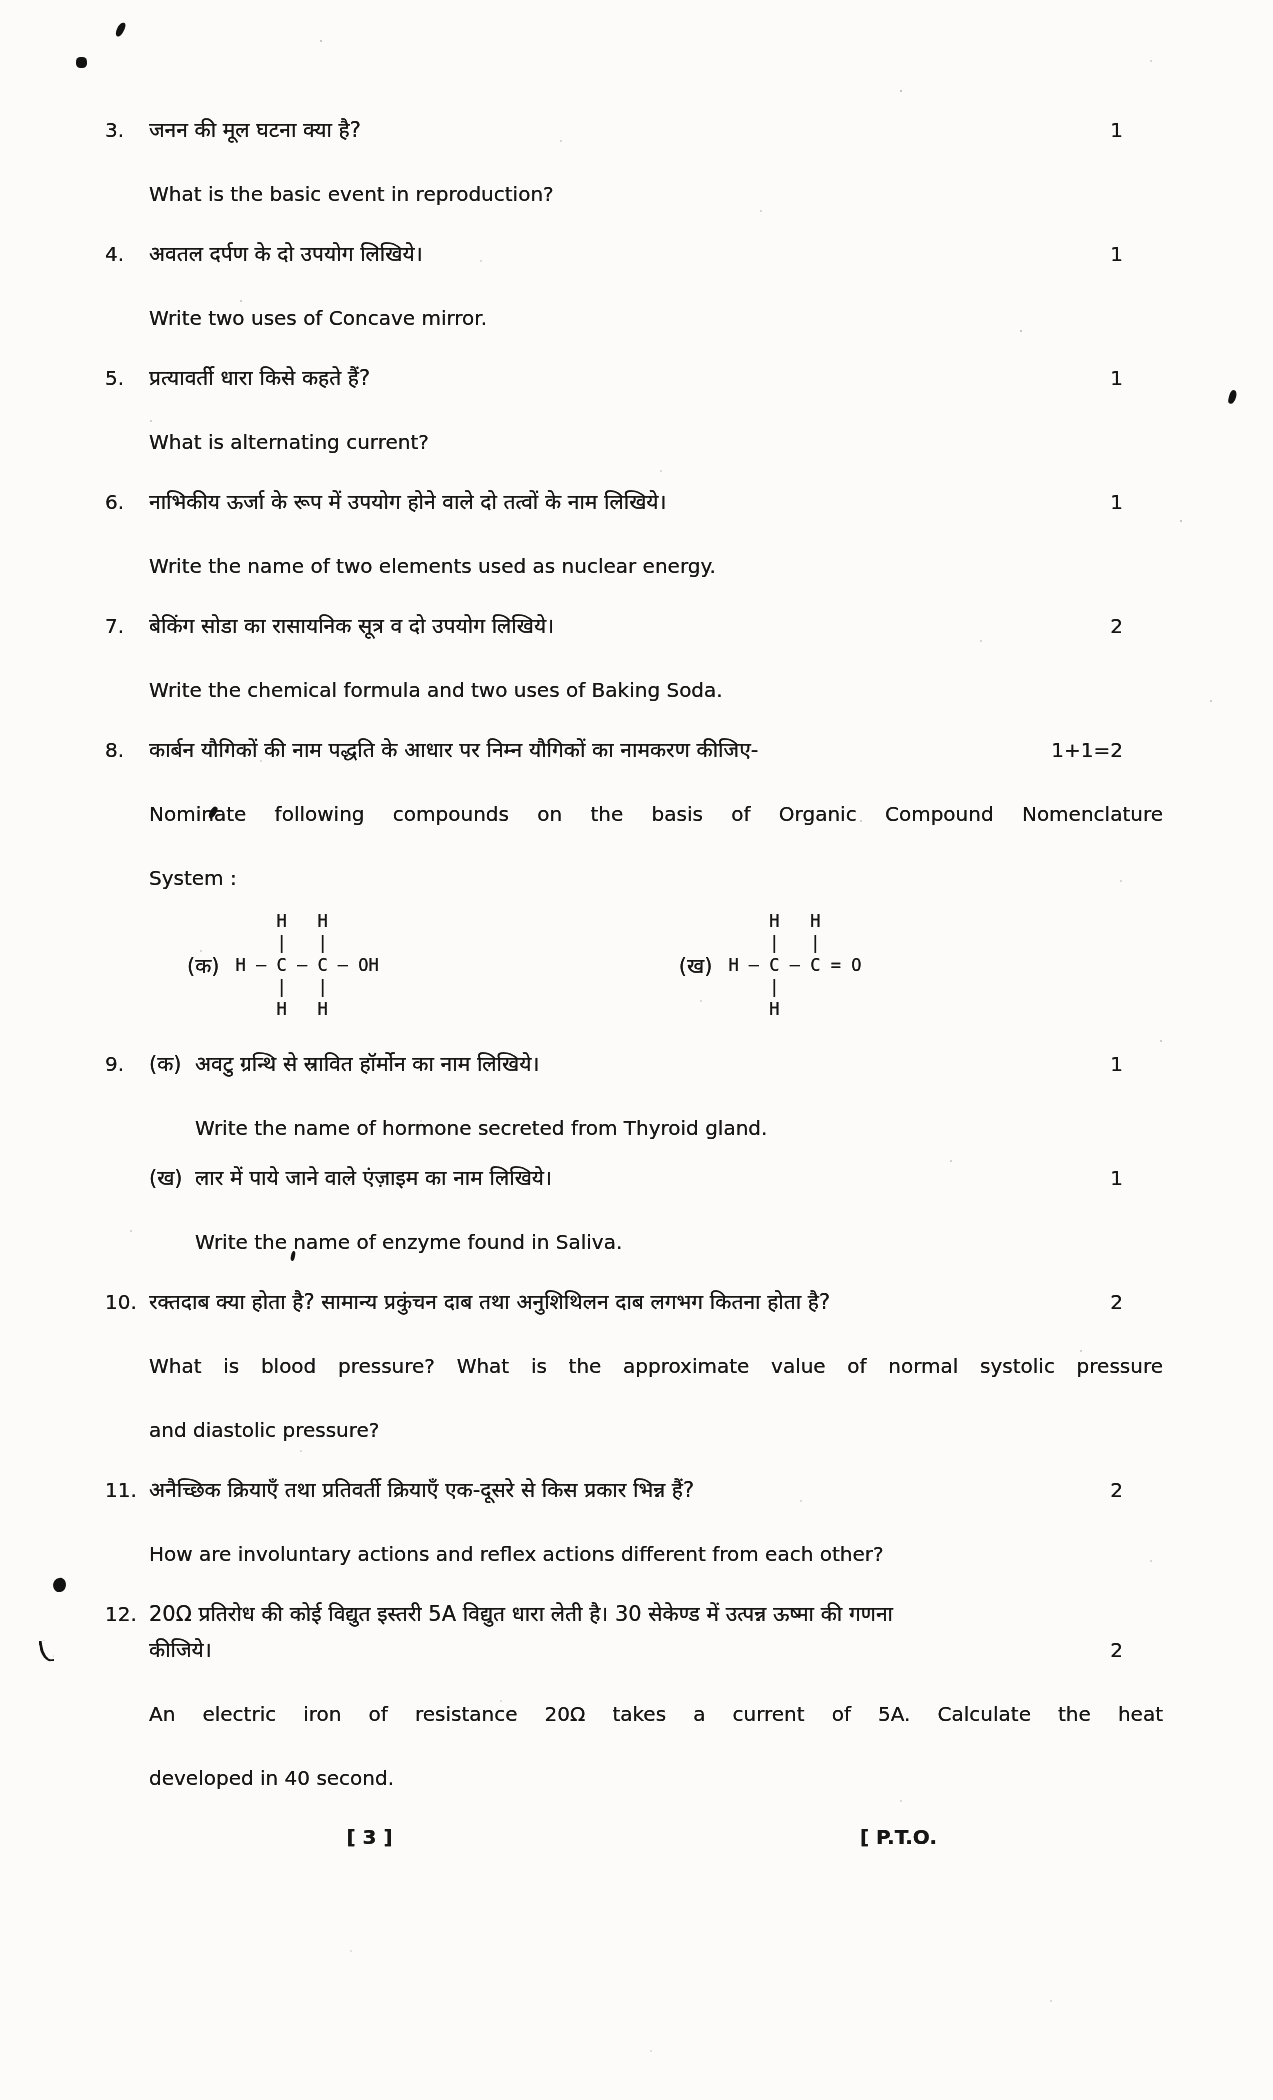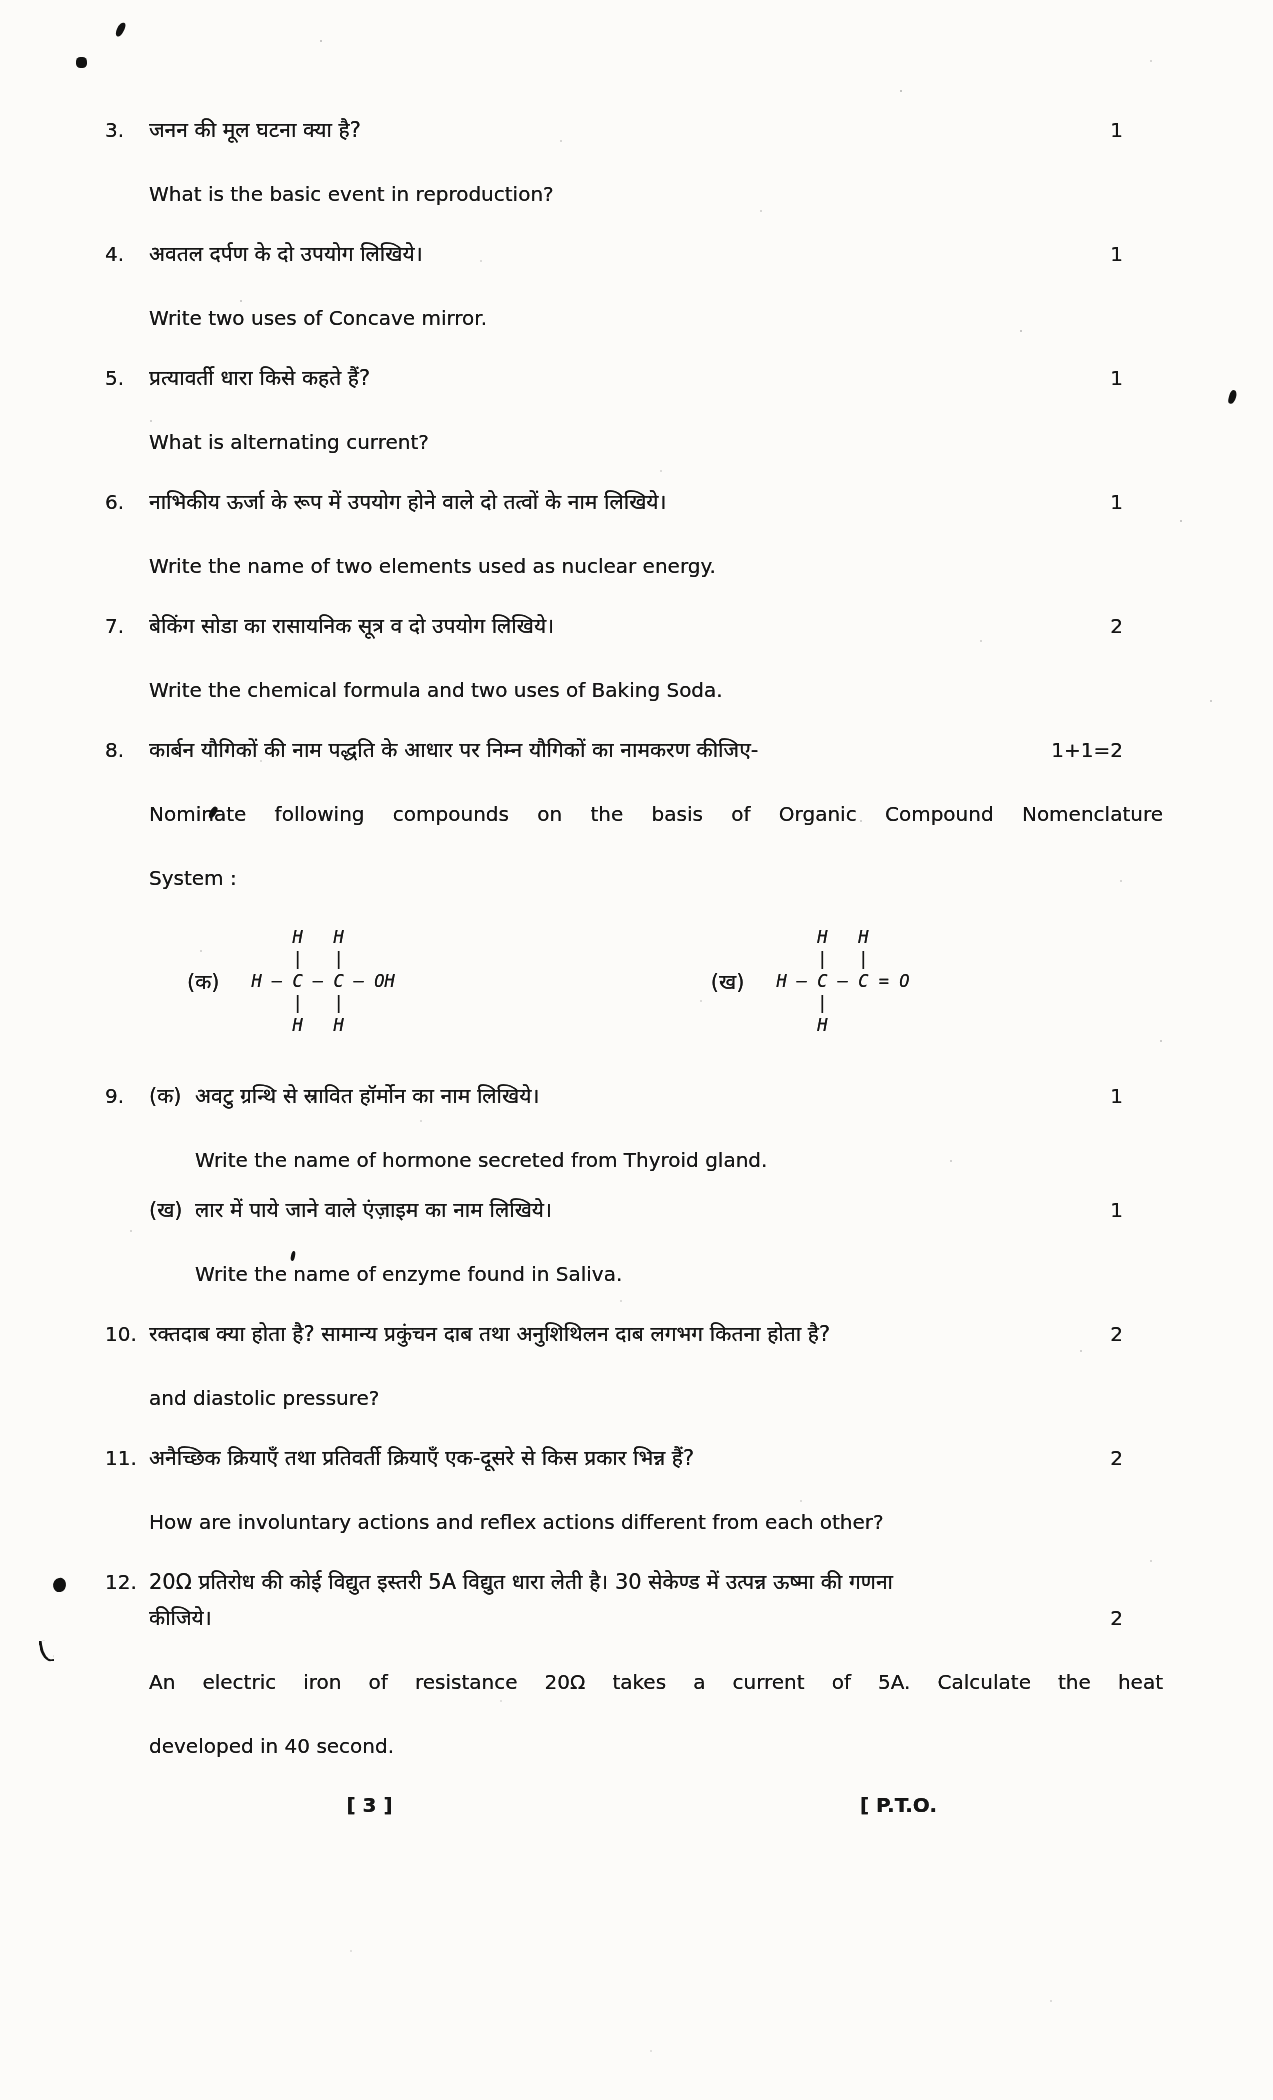--- a/index.html
+++ b/index.html
@@ -21,25 +21,24 @@
   .hi{display:flex;align-items:flex-start;}
   .hi-text{font-size:21px;flex:1;min-width:0;white-space:nowrap;}
   .marks{font-size:20px;flex-shrink:0;min-width:56px;text-align:right;padding-right:40px;white-space:nowrap;}
   .en{font-size:20px;margin-top:28px;}
   .justify-line{text-align:justify;text-align-last:justify;}
   .structures{display:flex;align-items:center;margin:14px 0 2px 38px;}
   .struct{display:flex;align-items:center;gap:16px;}
   .struct-b{margin-left:300px;}
   .struct-label{font-size:21px;white-space:nowrap;}
   .struct pre{
-    margin:16px;
+    margin:0;
     font-family:"DejaVu Sans Mono",monospace;
     font-size:17px;line-height:22px;
     white-space:pre;
-    font-style:italic;
   }
   .subq{display:flex;}
   .subq + .subq{margin-top:14px;}
   .sub-label{width:46px;flex-shrink:0;font-size:21px;line-height:36px;}
   .sub-body{flex:1;min-width:0;}
   .footer{display:flex;margin-top:18px;font-weight:bold;font-size:20px;line-height:34px;}
   .f-left{flex:1;text-align:left;}
   .f-center{flex:1;text-align:center;}
   .f-right{flex:1;text-align:center;}
   
@@ -204,20 +203,21 @@
       </div>
     </section>
 
     <section class="q">
       <div class="q-num">10.</div>
       <div class="q-body">
         <div class="line hi">
           <span class="hi-text">रक्तदाब क्या होता है? सामान्य प्रकुंचन दाब तथा अनुशिथिलन दाब लगभग कितना होता है?</span>
           <span class="marks">2</span>
         </div>
+        <div class="line en justify-line">What is blood pressure? What is the approximate value of normal systolic pressure</div>
         <div class="line en">and diastolic pressure?</div>
       </div>
     </section>
 
     <section class="q">
       <div class="q-num">11.</div>
       <div class="q-body">
         <div class="line hi">
           <span class="hi-text">अनैच्छिक क्रियाएँ तथा प्रतिवर्ती क्रियाएँ एक-दूसरे से किस प्रकार भिन्न हैं?</span>
           <span class="marks">2</span>

